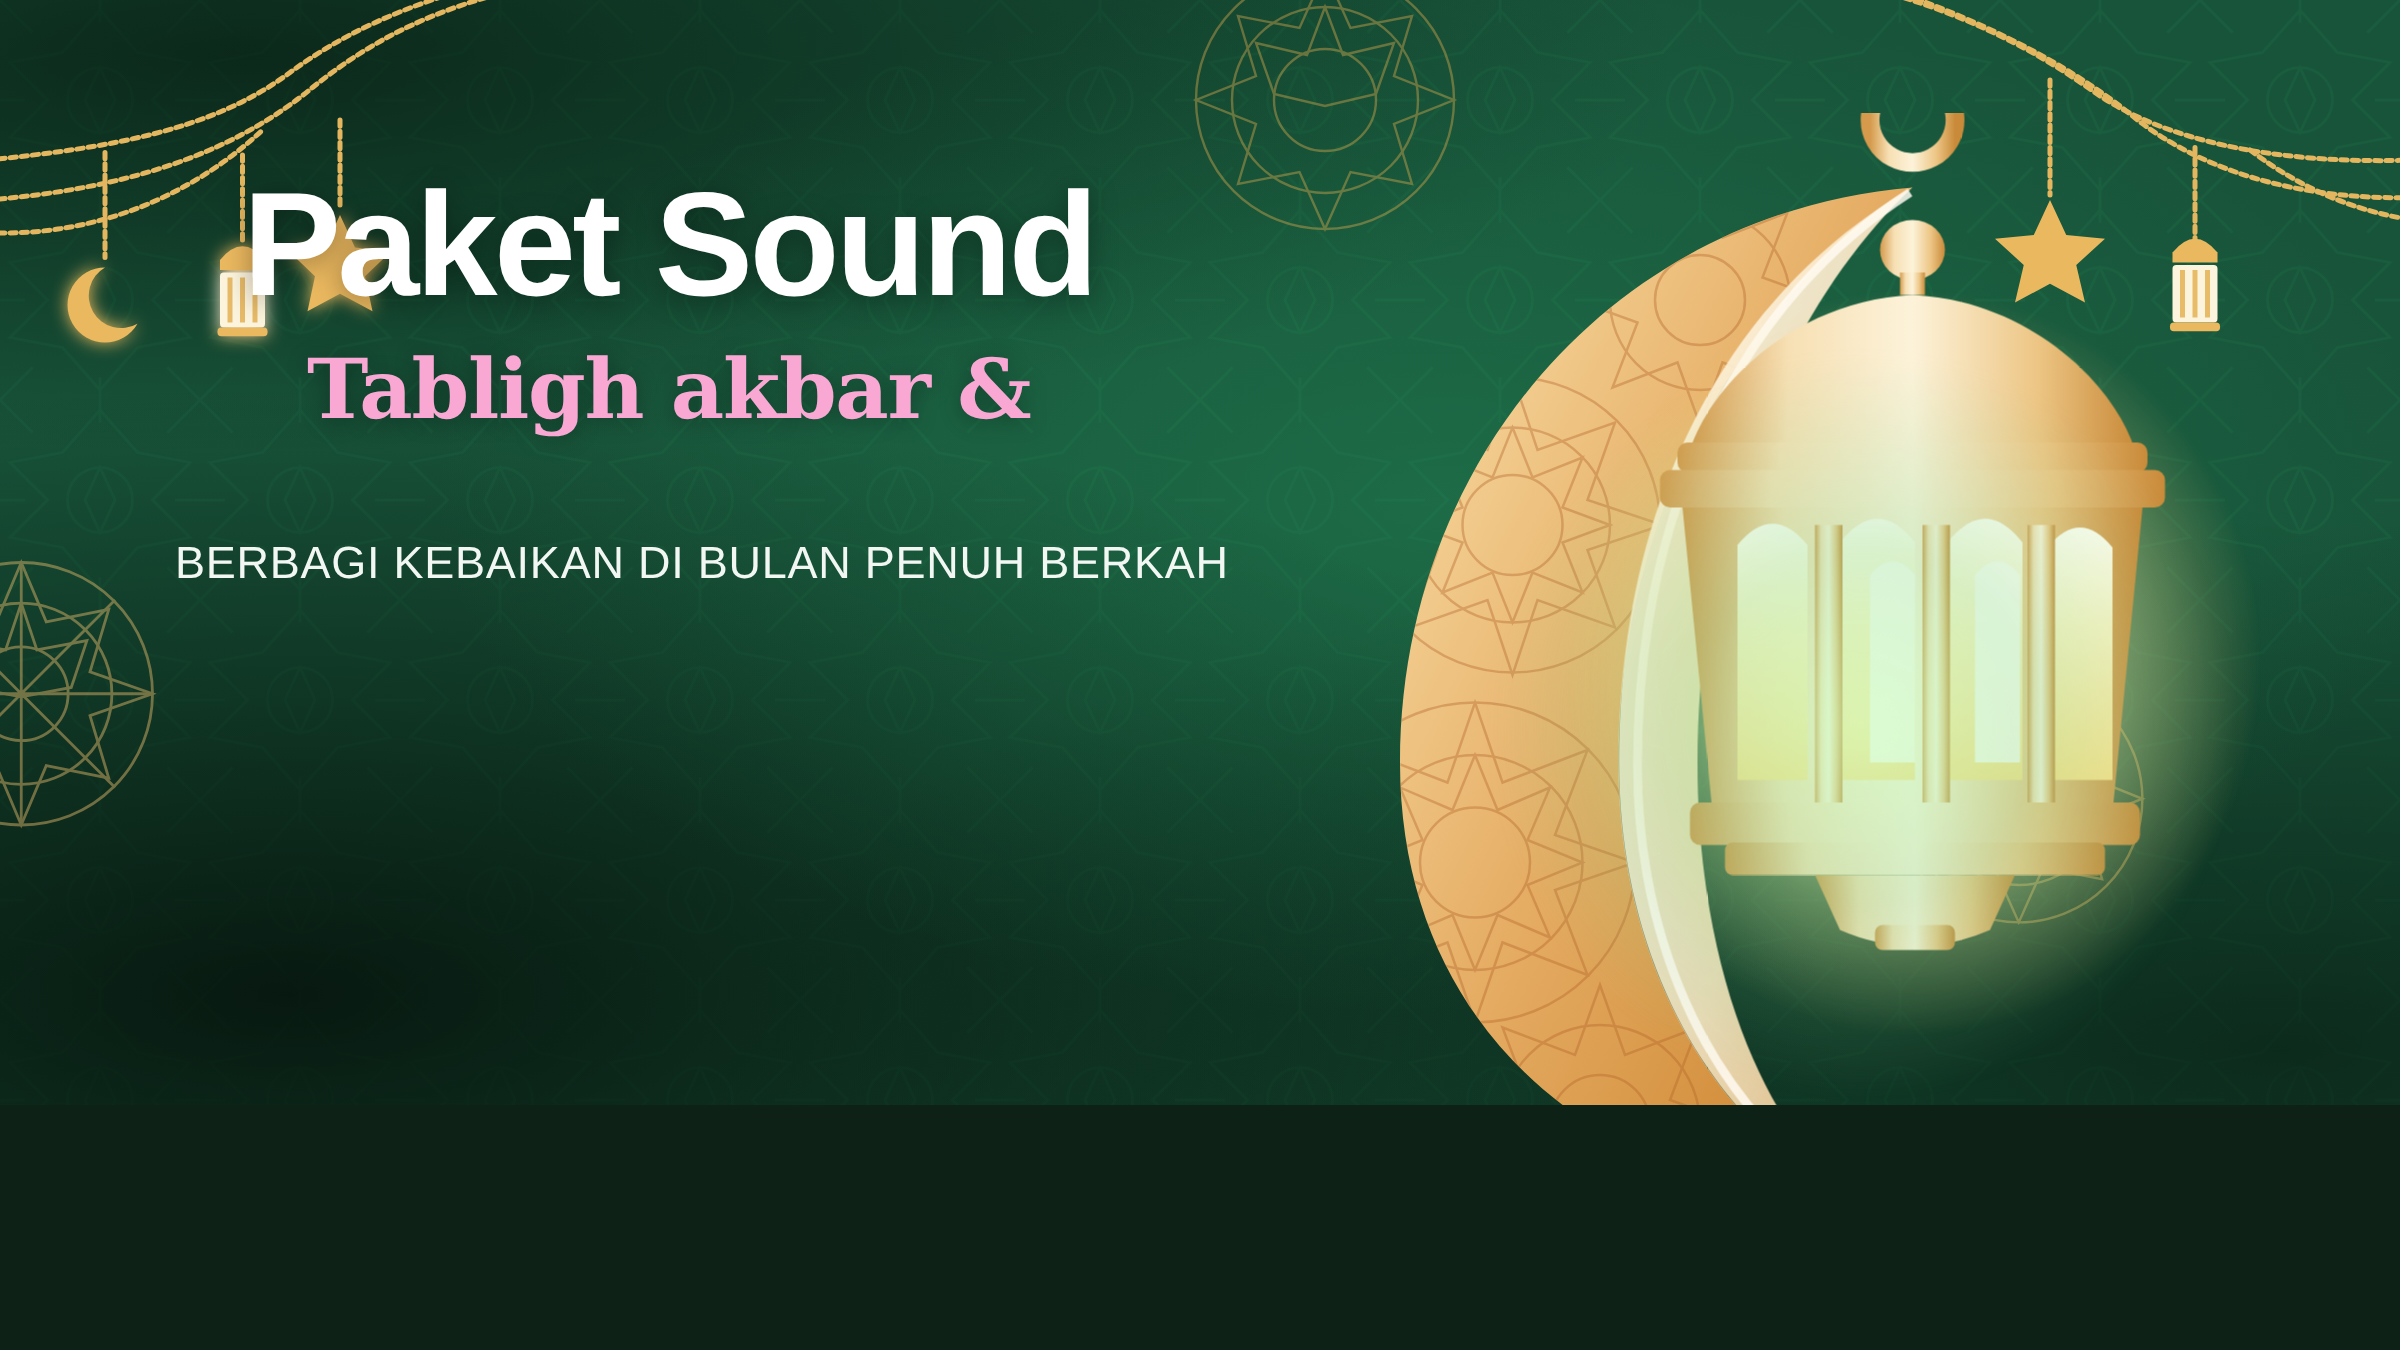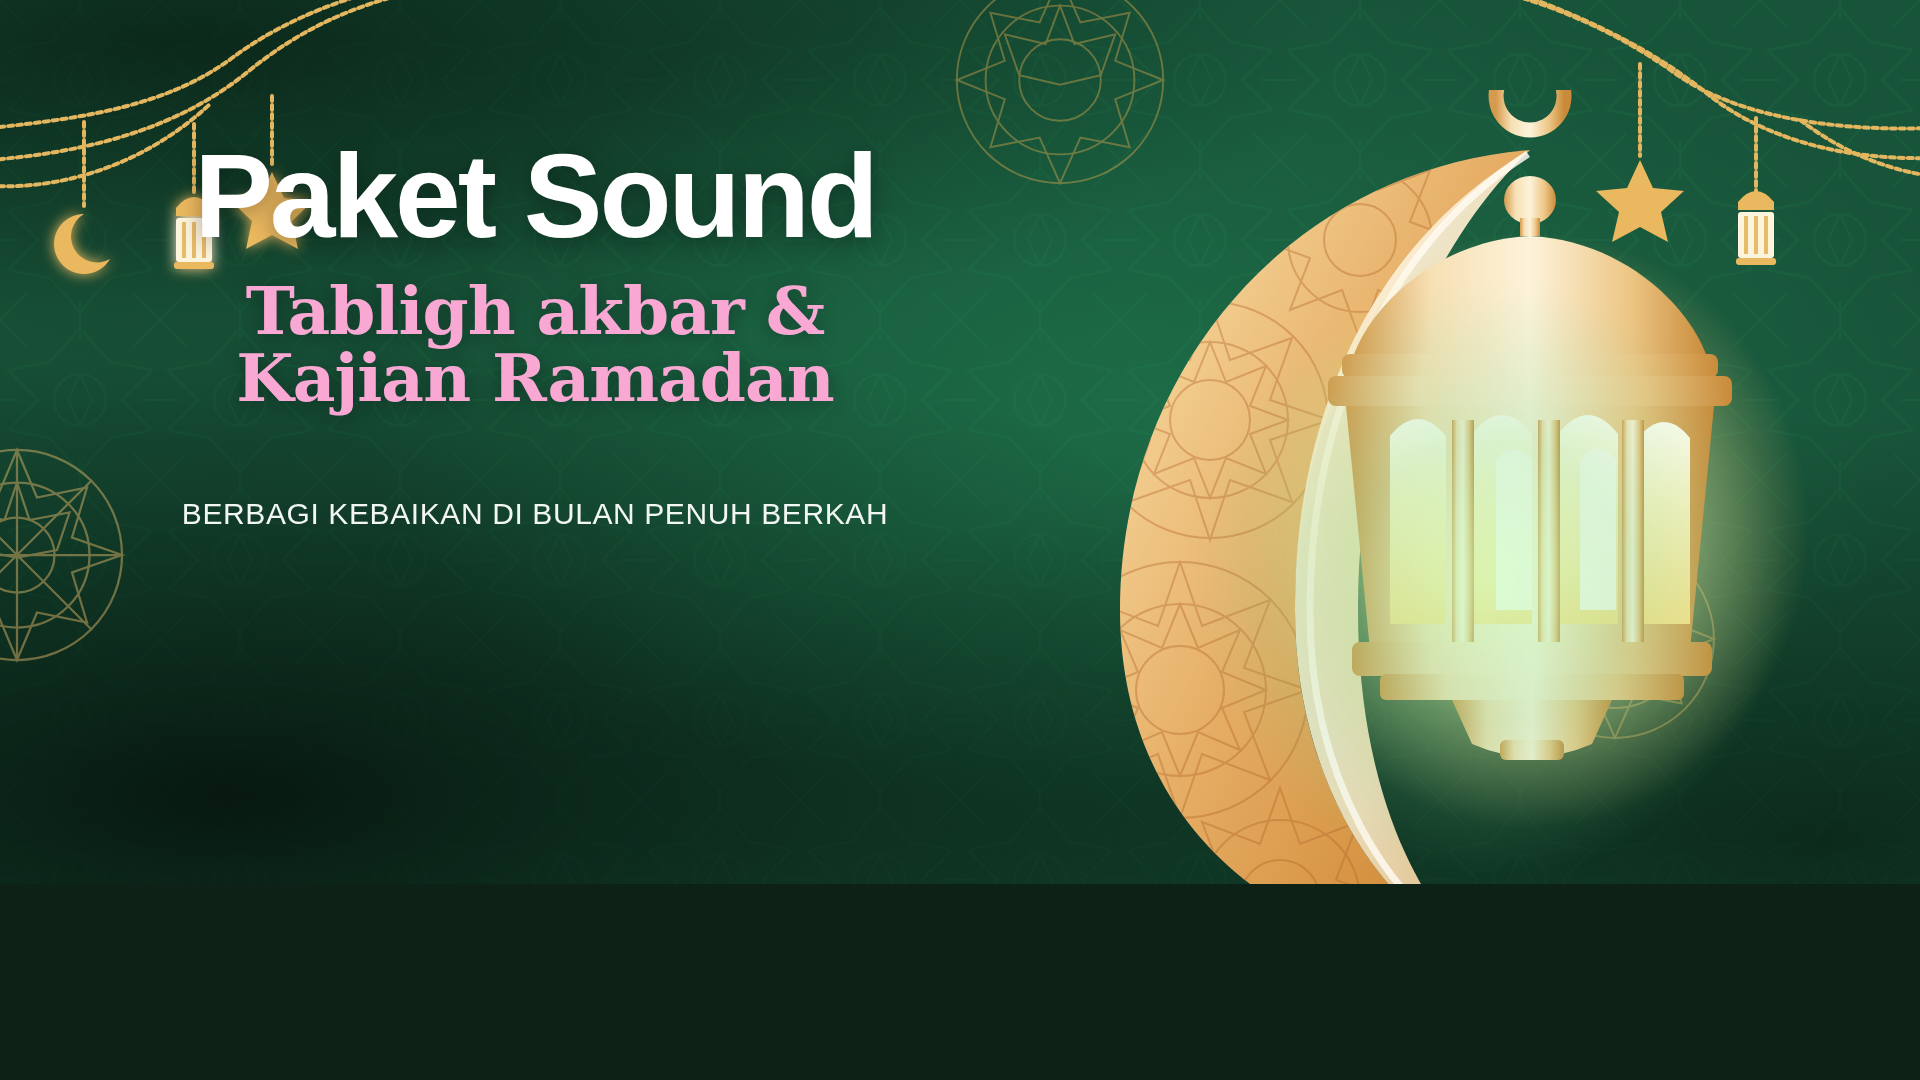--- a/index.html
+++ b/index.html
@@ -89,21 +89,21 @@
     margin-top:26px;
     letter-spacing:-1px;
     text-shadow:0 3px 18px rgba(0,0,0,.3);
   }
   .script .s1, .script .s2 { display:block; }
 
   .tagline {
     margin-top:84px;
     font-family:"Liberation Sans", sans-serif;
     font-weight:400;
-    font-size:30px;
+    font-size:36px;
     letter-spacing:.6px;
     color:#f2f7f3;
     text-align:center;
     white-space:nowrap;
   }
 
   
   .footer-bar {
     margin-top:32px;
     height:88px;
@@ -364,20 +364,19 @@
   </div>
 
   <div class="content">
 
     <div class="headline">
       <span class="l1">Paket Sound</span>
     </div>
 
     <div class="script">
       <span class="s1">Tabligh akbar &amp;</span>
-      <span class="s2">Kajian Ramadan</span>
     </div>
 
     <div class="tagline">BERBAGI KEBAIKAN DI BULAN PENUH BERKAH</div>
 
 
   </div>
 </div>
 
 </body></html>

